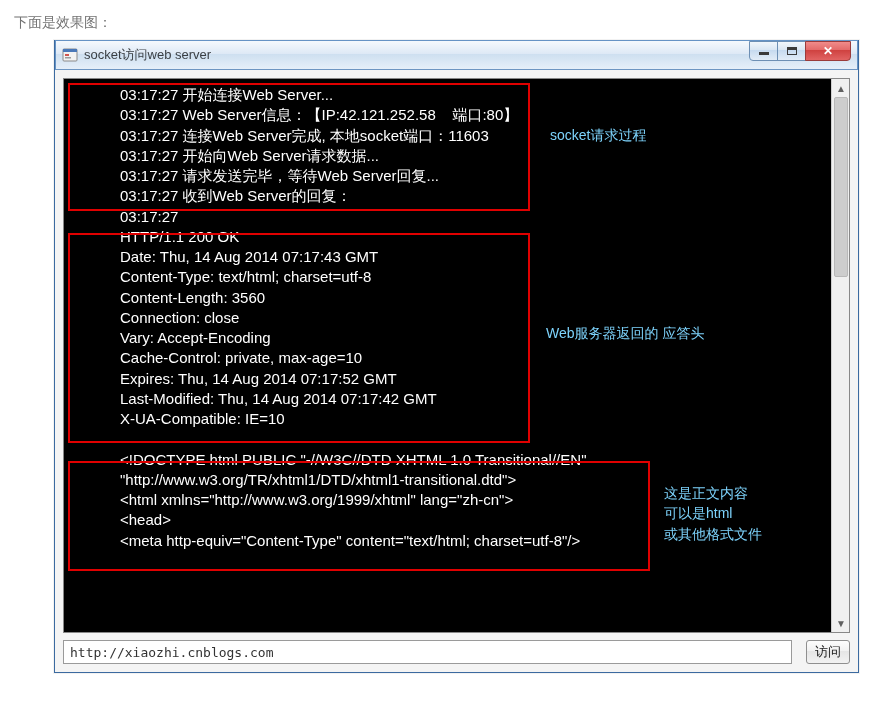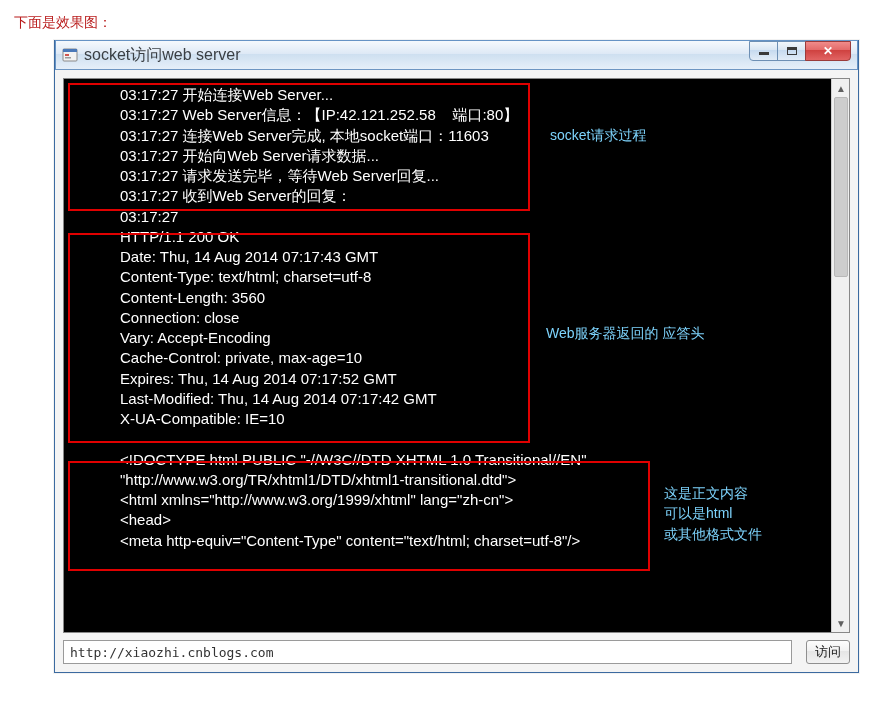--- a/index.html
+++ b/index.html
@@ -3,21 +3,21 @@
   <meta charset="utf-8">
   <style>
     * { margin: 0; padding: 0; box-sizing: border-box; }
     body {
       font-family: Arial, sans-serif;
       background: #fff;
       padding: 14px;
     }
     .caption {
       font-size: 14px;
-      color: #b91c1c;
+      color: #737373;
       margin-bottom: 8px;
     }
     .window-outer {
       margin-left: 40px;
       width: 805px;
       border: 1px solid #3b6aa0;
       border-top: none;
       background: #fff;
       box-shadow: 0 0 0 1px rgba(0,0,0,0.05);
     }
@@ -31,21 +31,21 @@
       padding: 0 0 0 6px;
       position: relative;
     }
     .app-icon {
       width: 16px; height: 16px;
       margin-right: 6px;
       display: flex; align-items: center; justify-content: center;
     }
     .app-icon svg { width: 16px; height: 16px; }
     .window-title {
-      font-size: 16px;
+      font-size: 13px;
       color: #3a3f44;
       flex: 1;
       white-space: nowrap;
     }
     .window-controls {
       display: flex;
       height: 20px;
       align-self: flex-start;
       margin-top: 0;
       margin-right: 6px;

